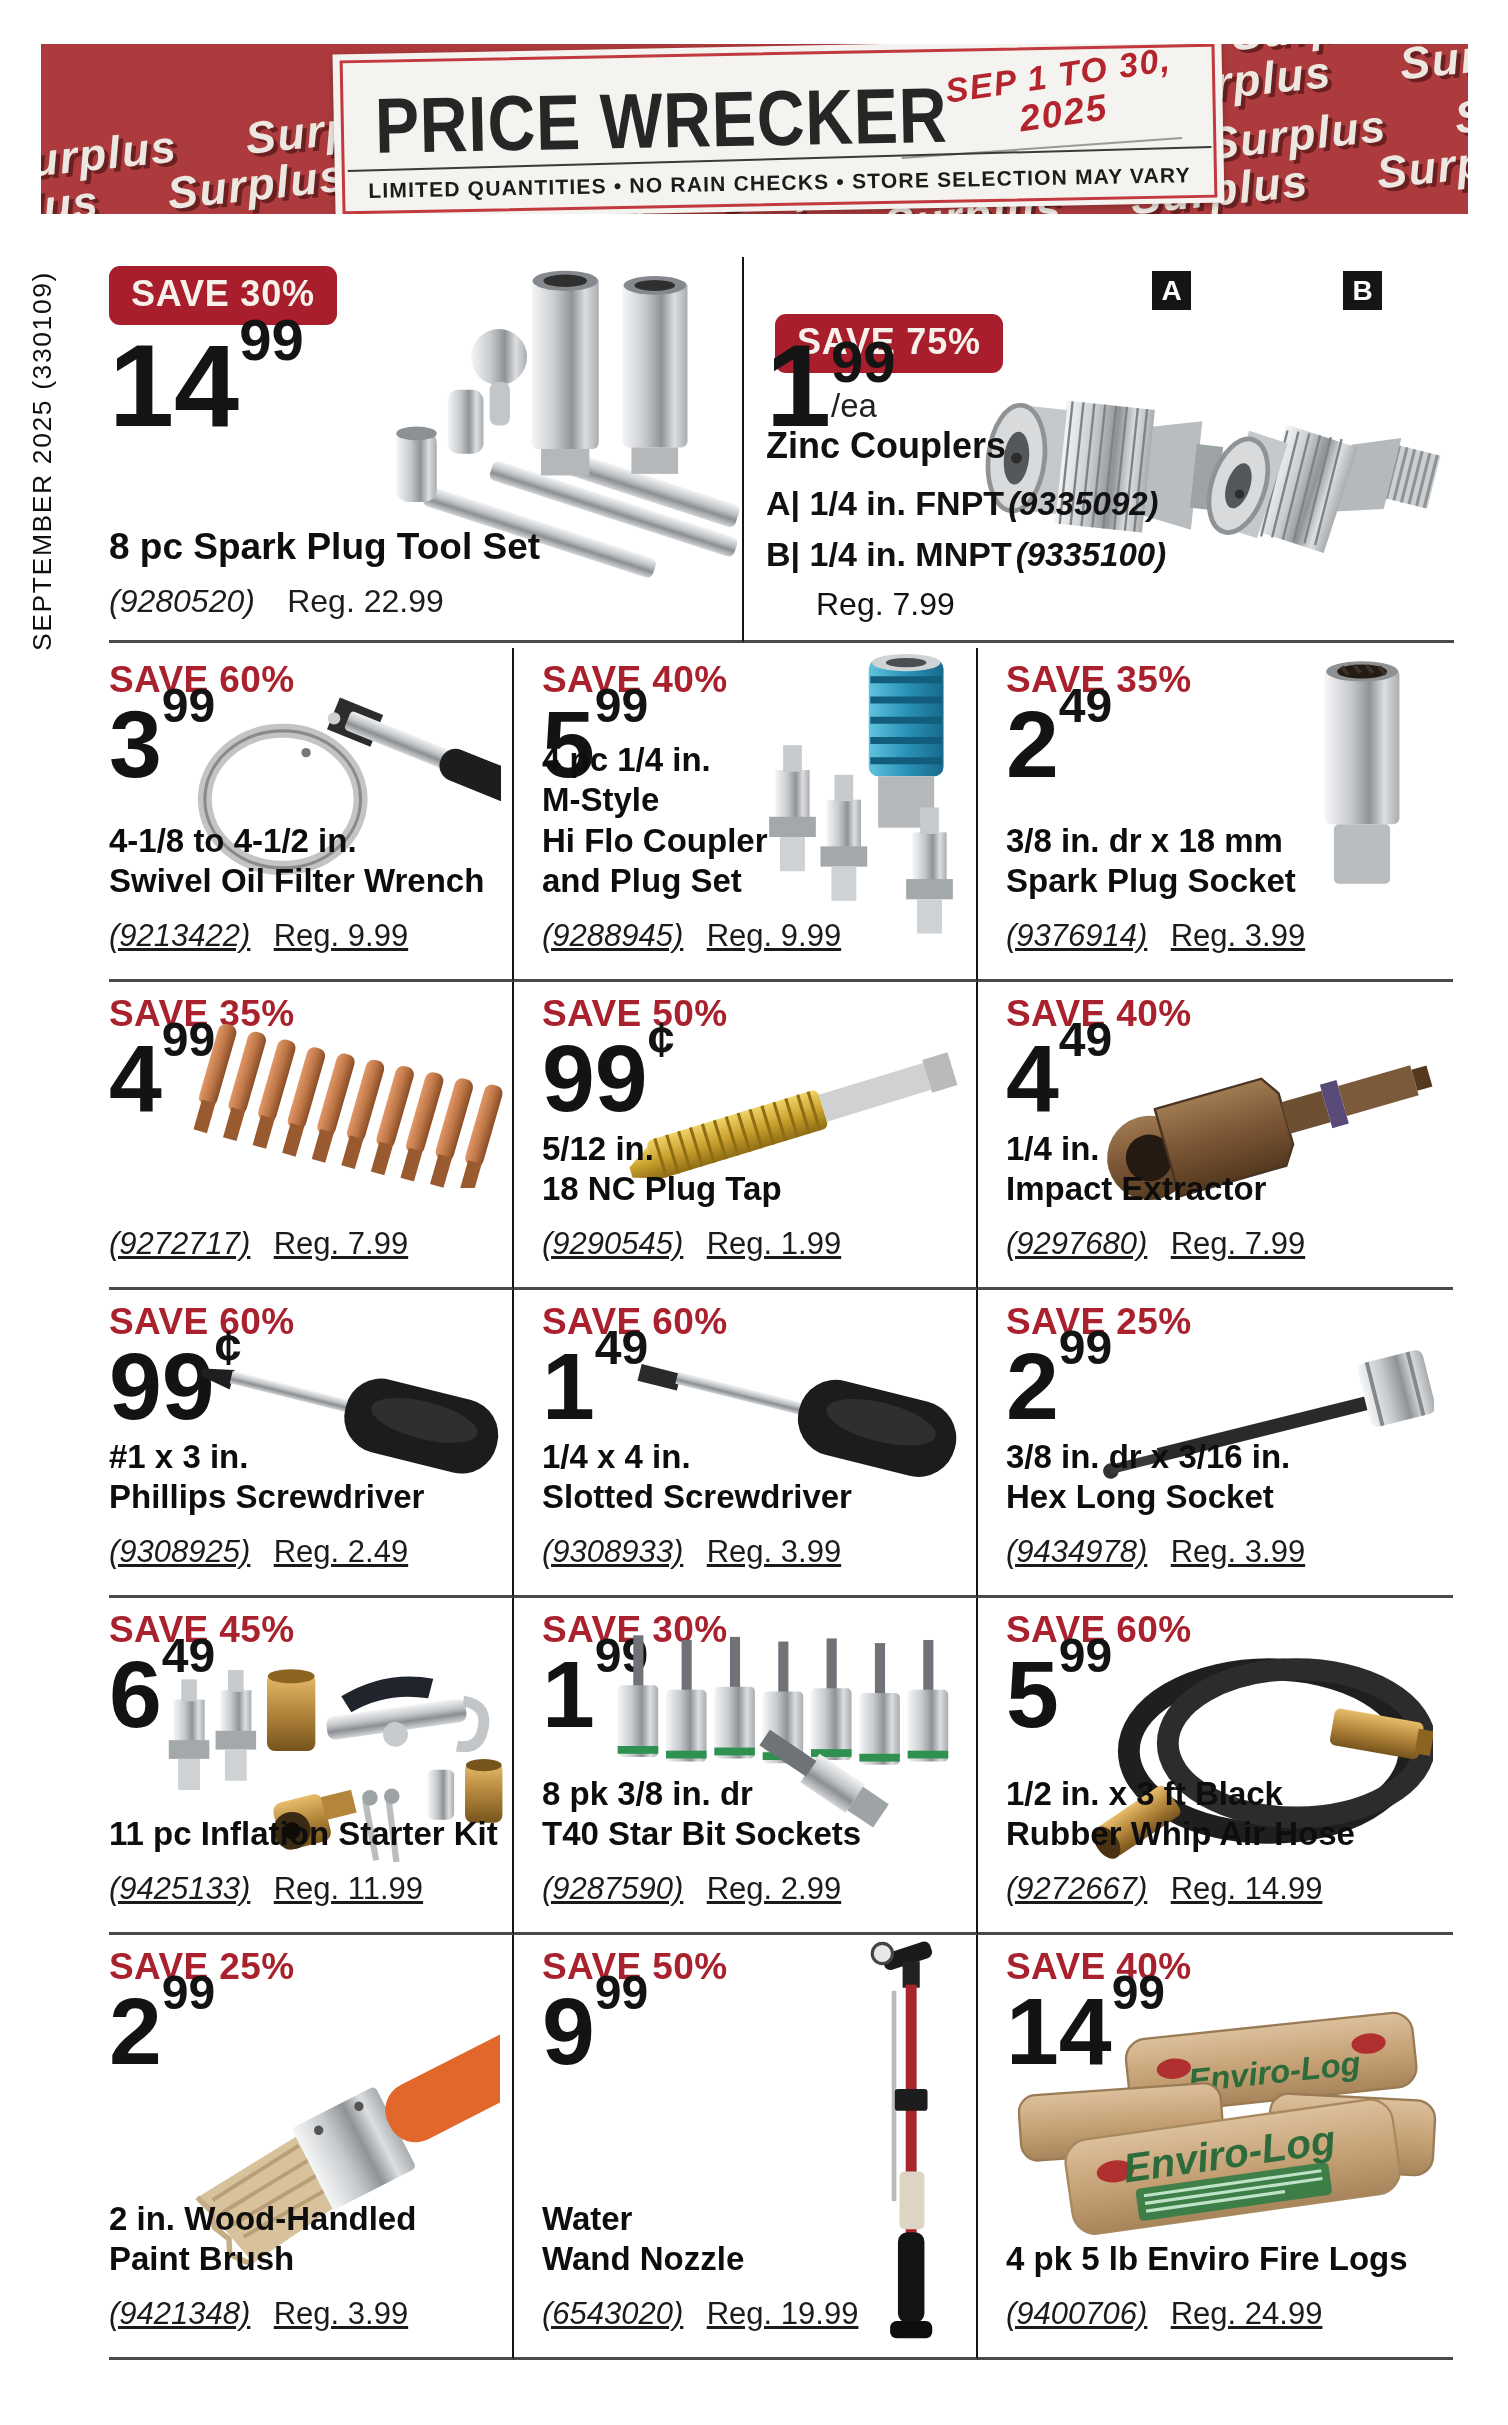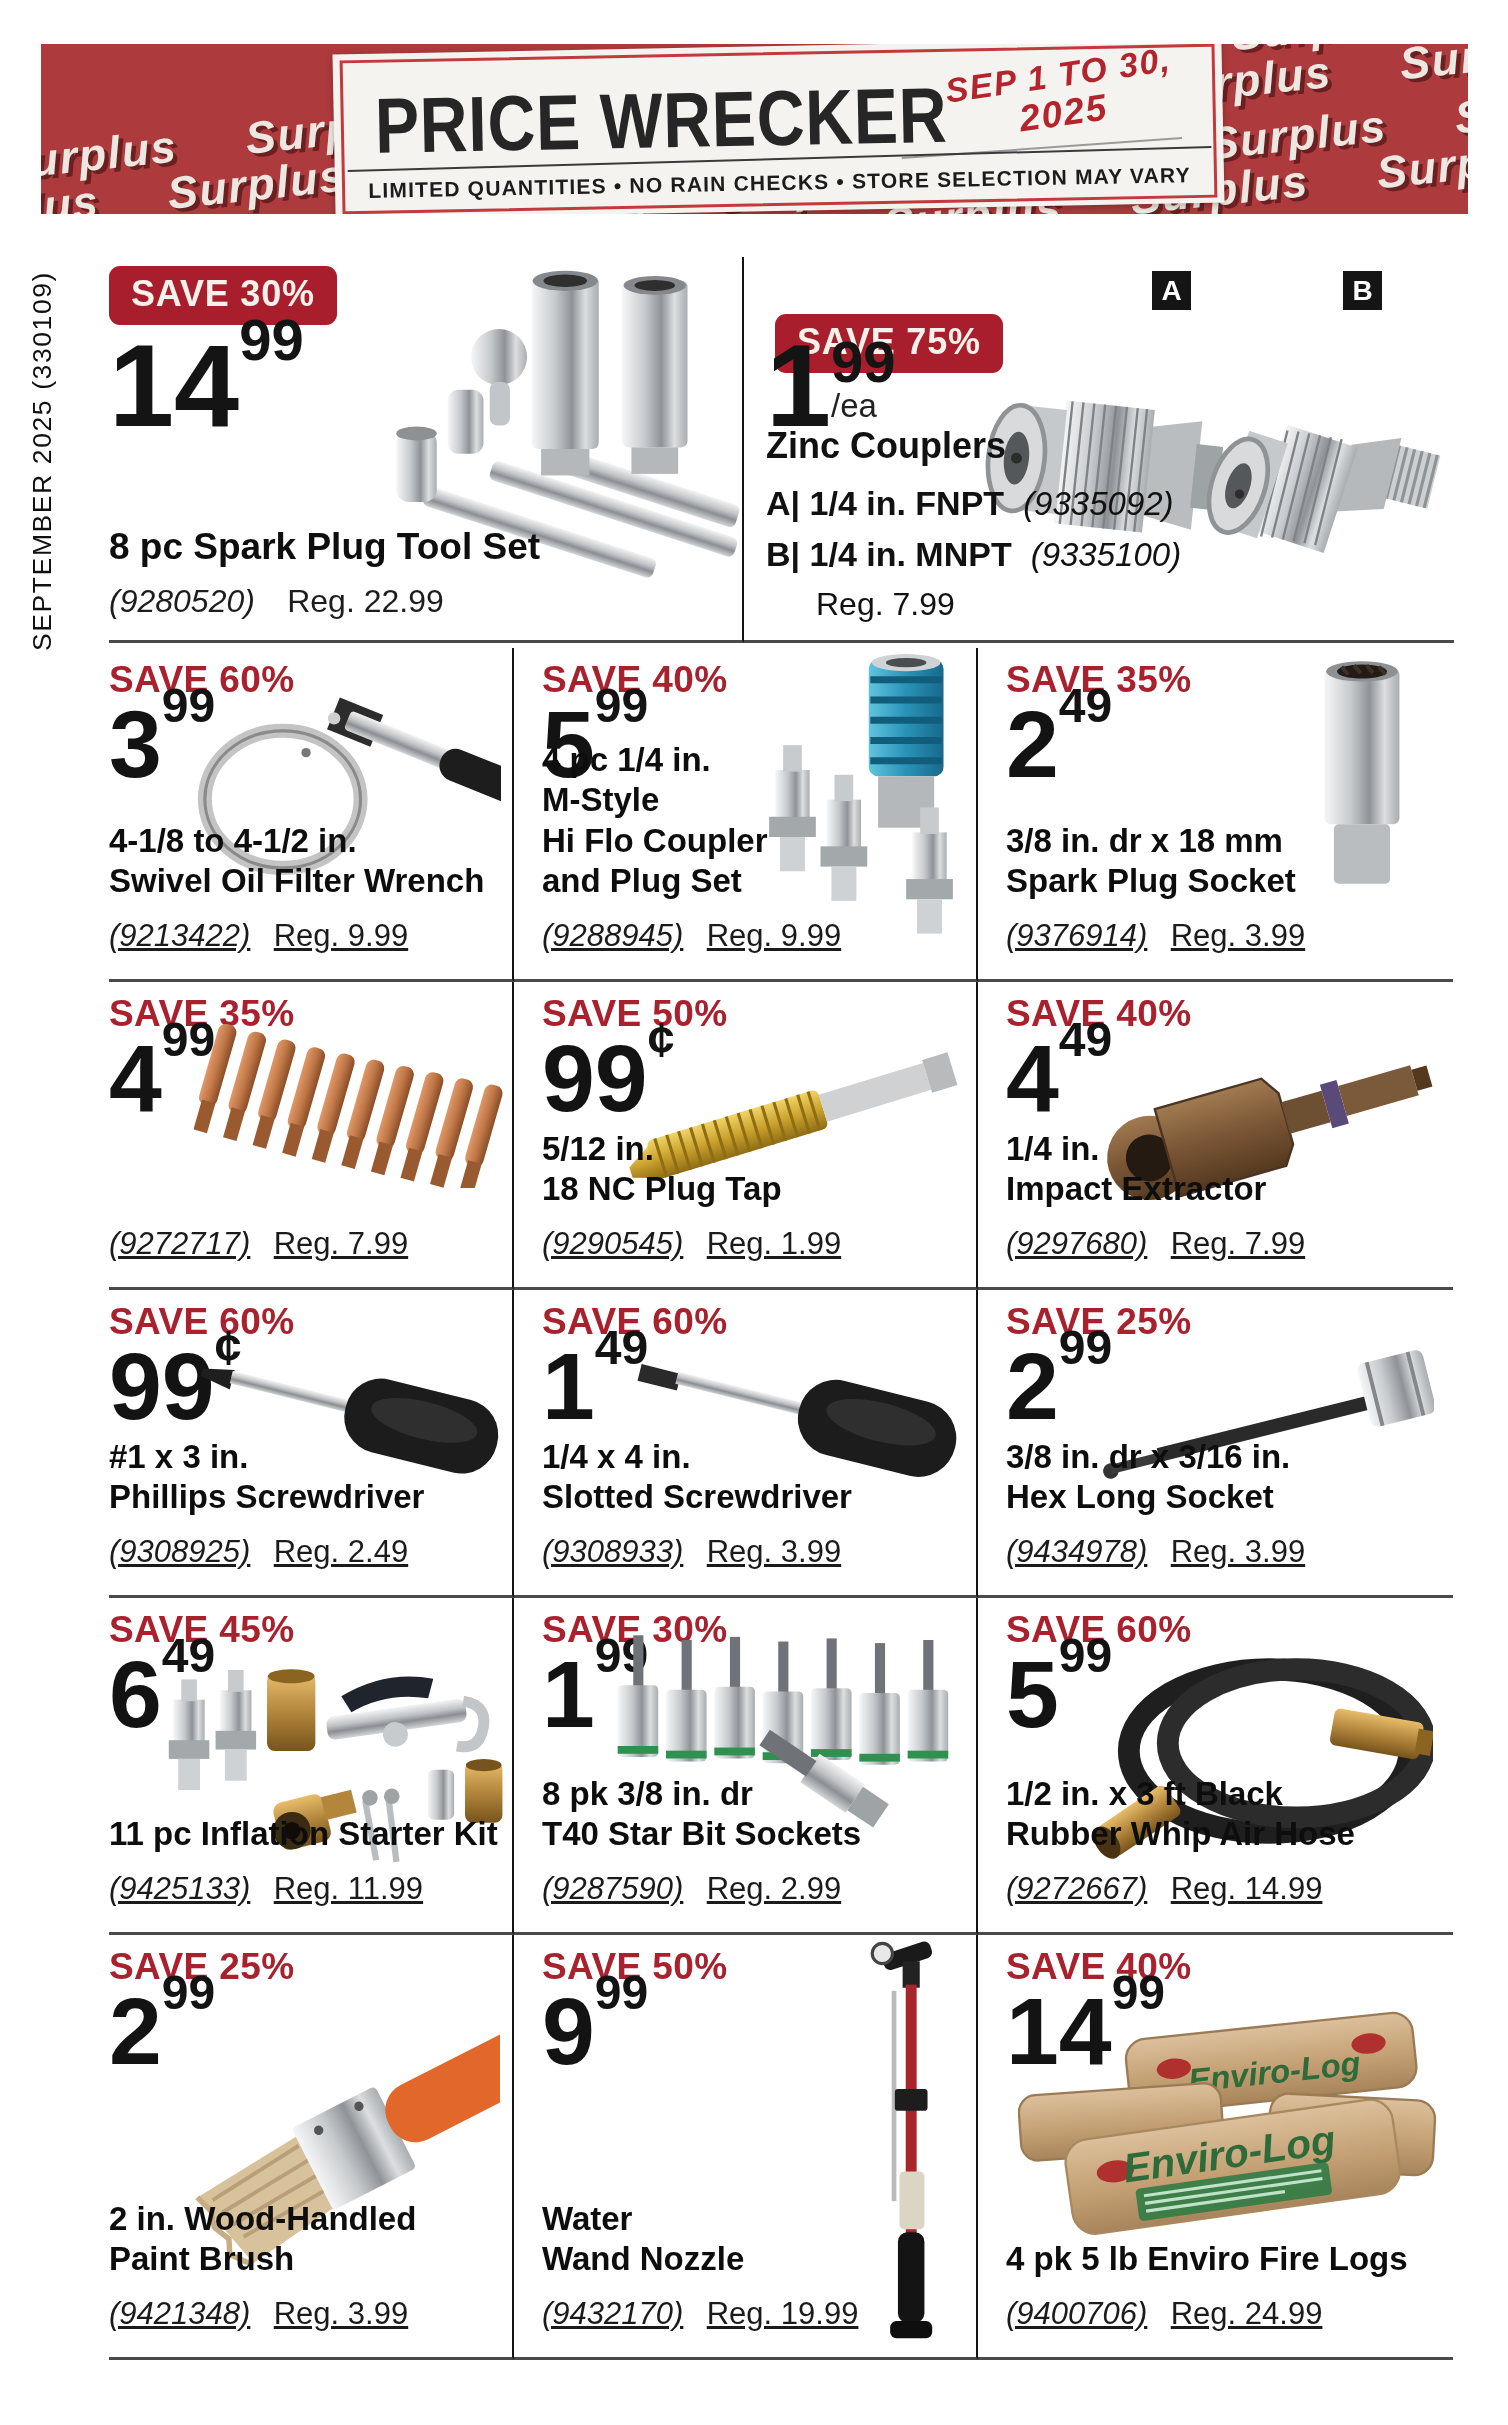--- a/index.html
+++ b/index.html
@@ -46,21 +46,21 @@
   .fname{position:absolute;left:0;bottom:72px;font-size:37px;font-weight:bold;color:#0e0e0e;}
   .fmeta{position:absolute;left:0;bottom:20px;font-size:32px;color:#1d1d1d;text-align:center;}
   .sku{font-style:italic;}
   .reg{margin-left:23.4px;font-style:normal;}
   .fimg{position:absolute;}
   .ab{position:absolute;width:39px;height:39px;background:#151515;color:#fff;font-weight:bold;
       font-size:28px;display:flex;align-items:center;justify-content:center;top:14px;}
   .zblock{position:absolute;left:22px;bottom:12.5px;line-height:1.5;}
   .zname{font-size:36px;font-weight:bold;margin-bottom:4.7px;}
   .vline{font-size:34px;font-weight:bold;}
-  .vline .sku{font-weight:normal;font-size:33px;margin-left:19px;}
+  .vline .sku{font-weight:bold;font-size:33px;margin-left:4px;}
   .zreg{font-size:32px;padding-left:50px;}
 
   
   .grid{position:absolute;left:109px;top:648px;width:1345px;display:grid;
         grid-template-columns:405px 464px 475px;grid-template-rows:334px 308px 308px 337px 425px;}
   .cell{position:relative;border-bottom:3.1px solid #4a4a4a;padding:11px 0 0 0;}
   .cr{border-right:2.3px solid #141414;}
   .cpad{padding-left:28px;}
   .save{color:#a8212d;font-weight:bold;font-size:37px;letter-spacing:0.4px;}
   .gprice{font-size:95px;font-weight:bold;line-height:.88;color:#131313;margin-top:1.6px;}
@@ -551,21 +551,21 @@
       <rect x="84" y="26" width="22" height="34" fill="#222"></rect>
       <rect x="88" y="56" width="14" height="330" fill="#a8252c"></rect>
       <rect x="70" y="64" width="6" height="270" fill="#bbb"></rect>
       <rect x="74" y="190" width="42" height="28" rx="4" fill="#1d1d1d"></rect>
       <rect x="80" y="296" width="32" height="74" rx="6" fill="#ddd5c4"></rect>
       <rect x="78" y="374" width="34" height="116" rx="12" fill="#141414"></rect>
       <rect x="68" y="488" width="54" height="22" rx="8" fill="#0e0e0e"></rect>
     </svg>
     <div class="pname">Water
 Wand Nozzle</div>
-    <div class="pmeta"><span class="sku">(9432170)</span><span class="reg">Reg. 19.99</span></div>
+    <div class="pmeta"><span class="sku">(6543020)</span><span class="reg">Reg. 19.99</span></div>
   </div>
 
   <div class="cell cpad">
     <div class="save">SAVE 40%</div>
     <div class="gprice"><span>14</span><sup>99</sup></div>
     <svg class="pimg" style="right:14px;top:67px" width="421" height="257" viewBox="0 0 540 330">
       <g transform="rotate(-6 330 80)">
         <rect x="140" y="30" width="370" height="96" rx="26" fill="url(#kraft)" stroke="#9a7b55" stroke-width="3"></rect>
         <ellipse cx="200" cy="72" rx="22" ry="13" fill="#b03030"></ellipse>
           <ellipse cx="452" cy="66" rx="22" ry="13" fill="#b03030"></ellipse>

